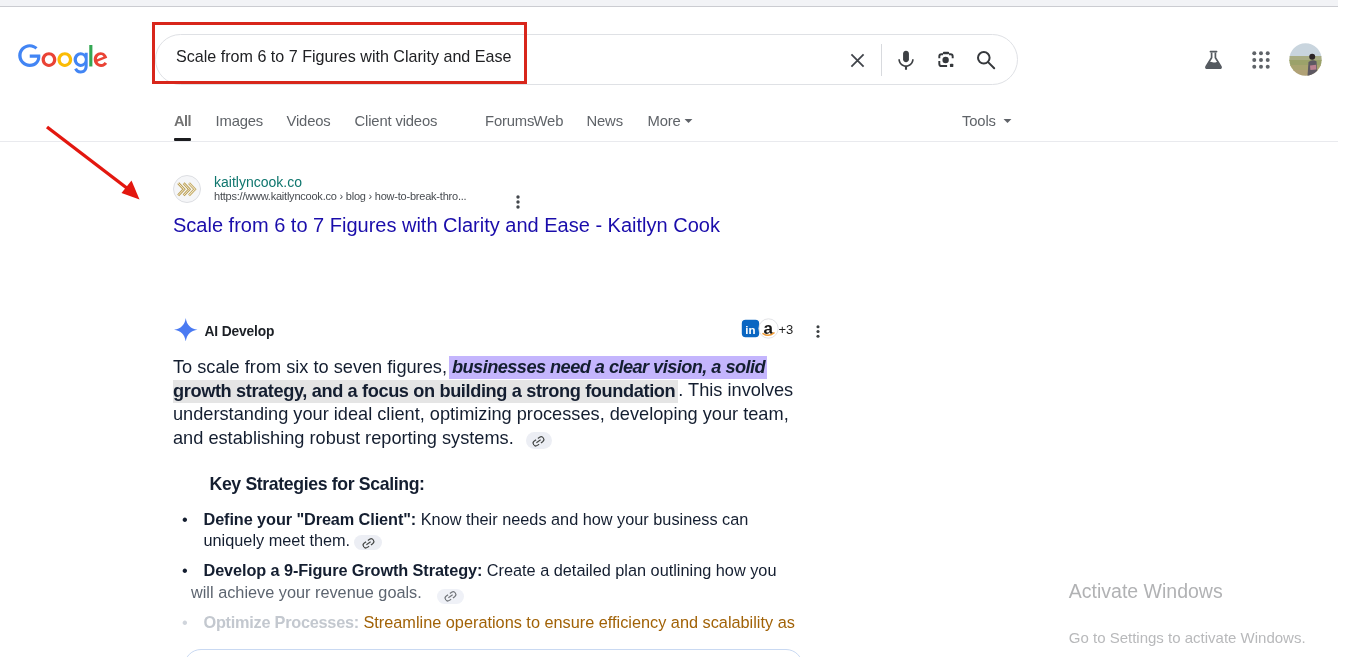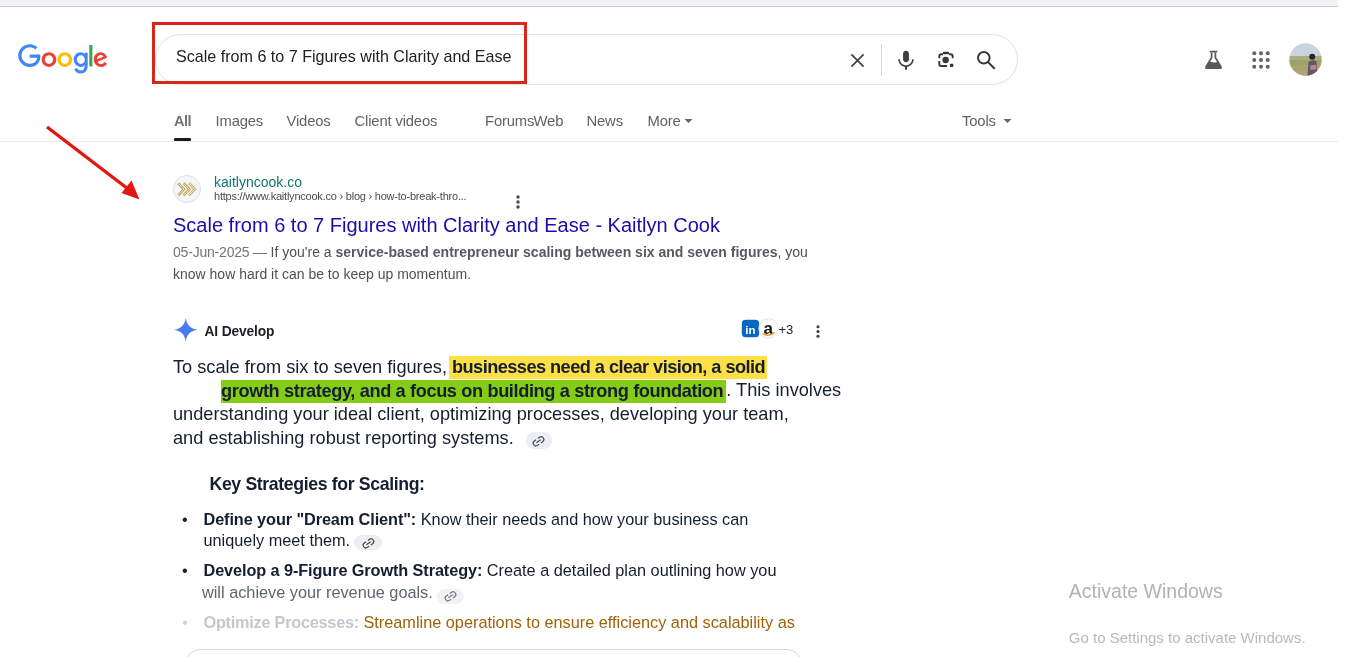--- a/index.html
+++ b/index.html
@@ -124,66 +124,63 @@
     </g>
   </svg>
   <div class="abs" style="left:214px;top:173.8px;font-size:14px;color:#0f766e;">kaitlyncook.co</div>
   <div class="abs" style="left:214px;top:189.6px;font-size:11px;letter-spacing:-0.22px;color:#474b50;">https://www.kaitlyncook.co › blog › how-to-break-thro...</div>
   <svg class="abs" style="left:516.3px;top:195px;" width="4" height="14" viewBox="0 0 4 14">
     <circle cx="2" cy="2" r="1.7" fill="#43474c"></circle>
       <circle cx="2" cy="7" r="1.7" fill="#43474c"></circle>
       <circle cx="2" cy="12" r="1.7" fill="#43474c"></circle>
   </svg>
   <div class="abs" style="left:173px;top:213.7px;font-size:20px;color:#1a0dab;">Scale from 6 to 7 Figures with Clarity and Ease - Kaitlyn Cook</div>
-  <div class="abs" style="left:173px;top:241px;font-size:14px;line-height:22px;color:#4d5156;">
-    <span style="color:#70757a;letter-spacing:-0.2px;">05-Jun-2025 — </span>If you're a <b style="font-weight:700;color:#545963;">service-based entrepreneur scaling between six and seven figures</b>, you<br>know how hard it can be to keep up momentum.
-  </div>
 
   <svg class="abs" style="left:174px;top:317.8px;" width="23.5" height="23.5" viewBox="0 0 24 24">
     <path fill="#4a7af2" d="M12 0 C13.1 7.2 16.8 10.9 24 12 C16.8 13.1 13.1 16.8 12 24 C10.9 16.8 7.2 13.1 0 12 C7.2 10.9 10.9 7.2 12 0 Z"></path>
   </svg>
   <div class="abs" style="left:204.5px;top:324.1px;font-size:13.8px;font-weight:700;letter-spacing:-0.16px;color:#1c2026;">AI Develop</div>
   <svg class="abs" style="left:740px;top:318px;" width="40" height="22" viewBox="0 0 40 22">
     <rect x="1" y="1" width="19" height="19" rx="4.5" fill="#0a66c2" stroke="#fff" stroke-width="1.6"></rect>
     <text x="10.4" y="15.6" font-size="11.5" font-weight="bold" fill="#fff" text-anchor="middle" font-family="Liberation Sans">in</text>
     <circle cx="28.5" cy="10.5" r="9.7" fill="#fff" stroke="#dadce0" stroke-width="0.8"></circle>
     <text x="28.3" y="16" font-size="17" font-weight="bold" fill="#151515" text-anchor="middle" font-family="Liberation Sans">a</text>
     <path d="M23 15.6 Q28.5 19.4 34 14.9" fill="none" stroke="#ef9a35" stroke-width="1.5" stroke-linecap="round"></path>
   </svg>
   <div class="abs" style="left:778.5px;top:321.5px;font-size:13px;color:#1f1f1f;">+3</div>
   <svg class="abs" style="left:815.5px;top:324.5px;" width="4" height="13" viewBox="0 0 4 13">
     <circle cx="2" cy="1.8" r="1.55" fill="#3c4043"></circle>
       <circle cx="2" cy="6.5" r="1.55" fill="#3c4043"></circle>
       <circle cx="2" cy="11.2" r="1.55" fill="#3c4043"></circle>
   </svg>
 
   <div class="abs ai" style="left:173px;top:355.5px;font-size:18.2px;line-height:23.8px;">
-    To scale from six to seven figures, <b style="background:#fde047;letter-spacing:-0.55px;margin-left:-3px;padding:0.5px 2px 2.5px 3px;">businesses need a clear vision, a solid</b><br>
-    <b style="background:#84cc16;letter-spacing:-0.38px;padding:0.5px 3px 2.5px 0;margin-left:48px;">growth strategy, and a focus on building a strong foundation</b>. This involves<br>
+    To scale from six to seven figures, <b style="background:#c4b5fd;letter-spacing:-0.55px;margin-left:-3px;padding:0.5px 2px 2.5px 3px;font-style:italic;">businesses need a clear vision, a solid</b><br>
+    <b style="background:#e5e5e5;letter-spacing:-0.38px;padding:0.5px 3px 2.5px 0;">growth strategy, and a focus on building a strong foundation</b>. This involves<br>
     understanding your ideal client, optimizing processes, developing your team,<br>
     and establishing robust reporting systems.
   </div>
   <span class="abs" style="left:525.5px;top:432px;width:26px;height:16.5px;border-radius:8.5px;background:#eceef4;"></span>
   <svg class="abs" style="left:532px;top:436.5px;transform:rotate(-35deg);" width="13" height="8.7" viewBox="0 0 24 16">
     <path fill="#444746" d="M2.2 8c0-2.1 1.7-3.8 3.8-3.8h4V2H6a6 6 0 0 0 0 12h4v-2.2H6C3.9 11.8 2.2 10.1 2.2 8zm5 1.1h9.6V6.9H7.2v2.2zM18 2h-4v2.2h4a3.8 3.8 0 0 1 0 7.6h-4V14h4a6 6 0 0 0 0-12z"></path>
   </svg>
 
   <div class="abs ai" style="left:173.5px;top:474.2px;font-size:17.7px;font-weight:700;letter-spacing:-0.37px;margin-left:36px;">Key Strategies for Scaling:</div>
 
   <div class="abs ai" style="left:182px;top:509.75px;font-size:16.3px;">•</div>
   <div class="abs ai" style="left:203.5px;top:509.75px;font-size:16.3px;"><b style="letter-spacing:-0.1px;">Define your "Dream Client":</b> Know their needs and how your business can</div>
   <div class="abs ai" style="left:203.5px;top:531.25px;font-size:16.3px;">uniquely meet them.</div>
   <span class="abs" style="left:354px;top:534.5px;width:28px;height:15.5px;border-radius:8px;background:#eceef4;"></span>
   <svg class="abs" style="left:361.5px;top:538.5px;transform:rotate(-35deg);" width="13" height="8.7" viewBox="0 0 24 16">
     <path fill="#444746" d="M2.2 8c0-2.1 1.7-3.8 3.8-3.8h4V2H6a6 6 0 0 0 0 12h4v-2.2H6C3.9 11.8 2.2 10.1 2.2 8zm5 1.1h9.6V6.9H7.2v2.2zM18 2h-4v2.2h4a3.8 3.8 0 0 1 0 7.6h-4V14h4a6 6 0 0 0 0-12z"></path>
   </svg>
 
   <div class="abs ai" style="left:182px;top:561.35px;font-size:16.3px;">•</div>
   <div class="abs ai" style="left:203.5px;top:561.35px;font-size:16.3px;"><b style="letter-spacing:-0.1px;">Develop a 9-Figure Growth Strategy:</b> Create a detailed plan outlining how you</div>
-  <div class="abs" style="left:202px;top:582.85px;font-size:16.3px;color:#5d6570;">will achieve your revenue goals.</div>
+  <div class="abs" style="left:191px;top:582.85px;font-size:16.3px;color:#5d6570;">will achieve your revenue goals.</div>
   <span class="abs" style="left:437px;top:588.5px;width:27px;height:15px;border-radius:7.5px;background:#eff1f7;"></span>
   <svg class="abs" style="left:444px;top:591.5px;transform:rotate(-35deg);" width="13" height="8.7" viewBox="0 0 24 16">
     <path fill="#71757a" d="M2.2 8c0-2.1 1.7-3.8 3.8-3.8h4V2H6a6 6 0 0 0 0 12h4v-2.2H6C3.9 11.8 2.2 10.1 2.2 8zm5 1.1h9.6V6.9H7.2v2.2zM18 2h-4v2.2h4a3.8 3.8 0 0 1 0 7.6h-4V14h4a6 6 0 0 0 0-12z"></path>
   </svg>
 
   <div class="abs" style="left:182px;top:613.45px;font-size:16.3px;color:#d0d5dc;">•</div>
   <div class="abs" style="left:203.5px;top:613.45px;font-size:16.3px;"><b style="letter-spacing:-0.25px;color:#c3c8cf;">Optimize Processes:</b> <span style="color:#a16207;">Streamline operations to ensure efficiency and scalability as</span></div>
 
   <div class="abs" style="left:183.5px;top:649px;width:619px;height:34px;border:1.4px solid #c9d9f2;border-radius:21px;background:#fff;"></div>
 

